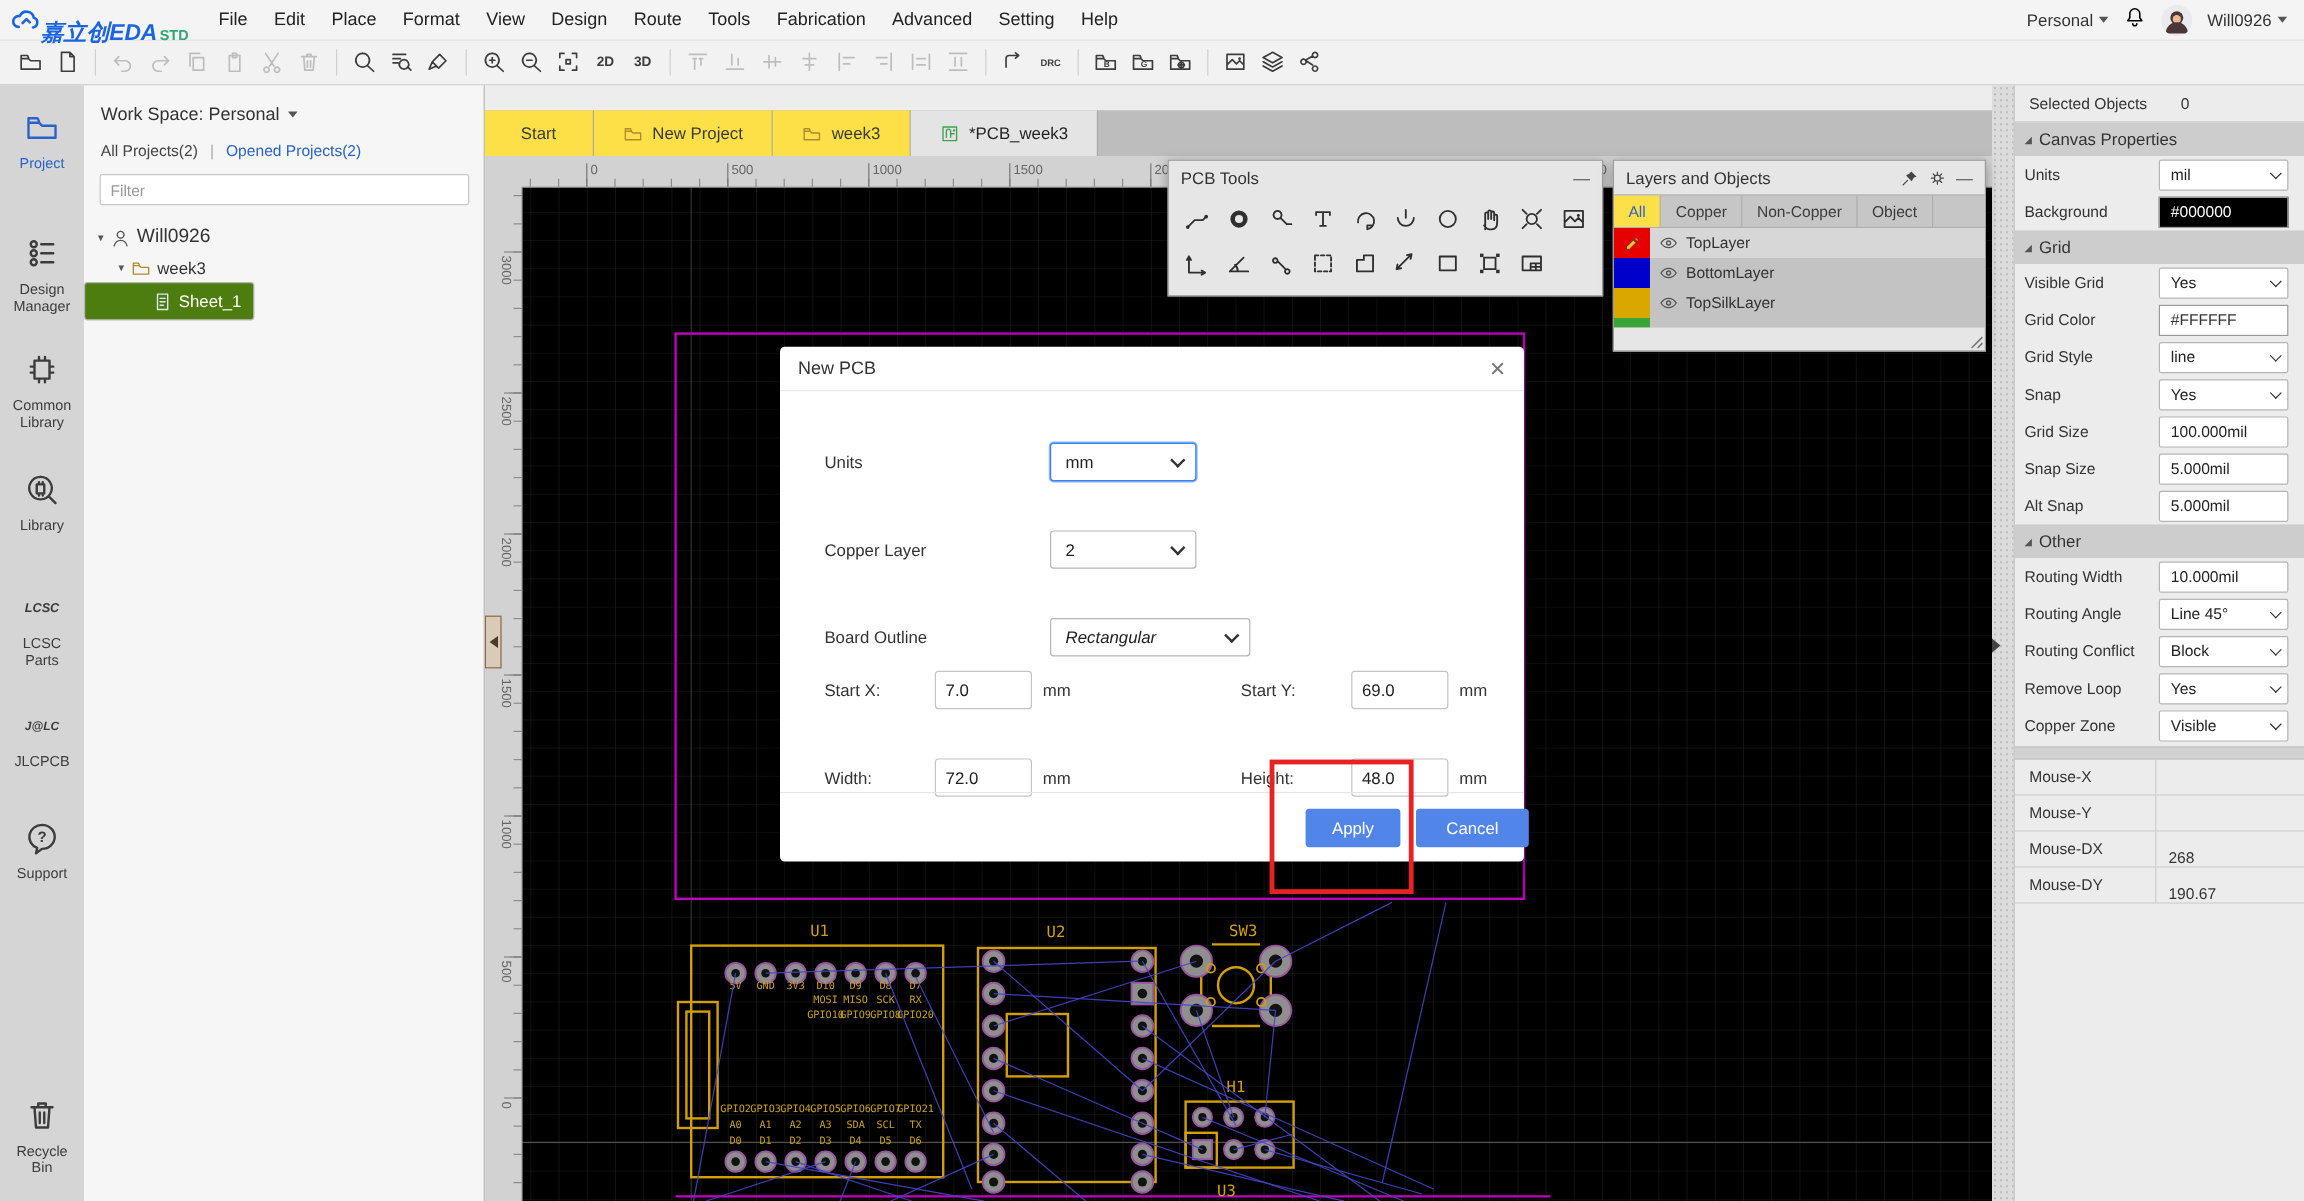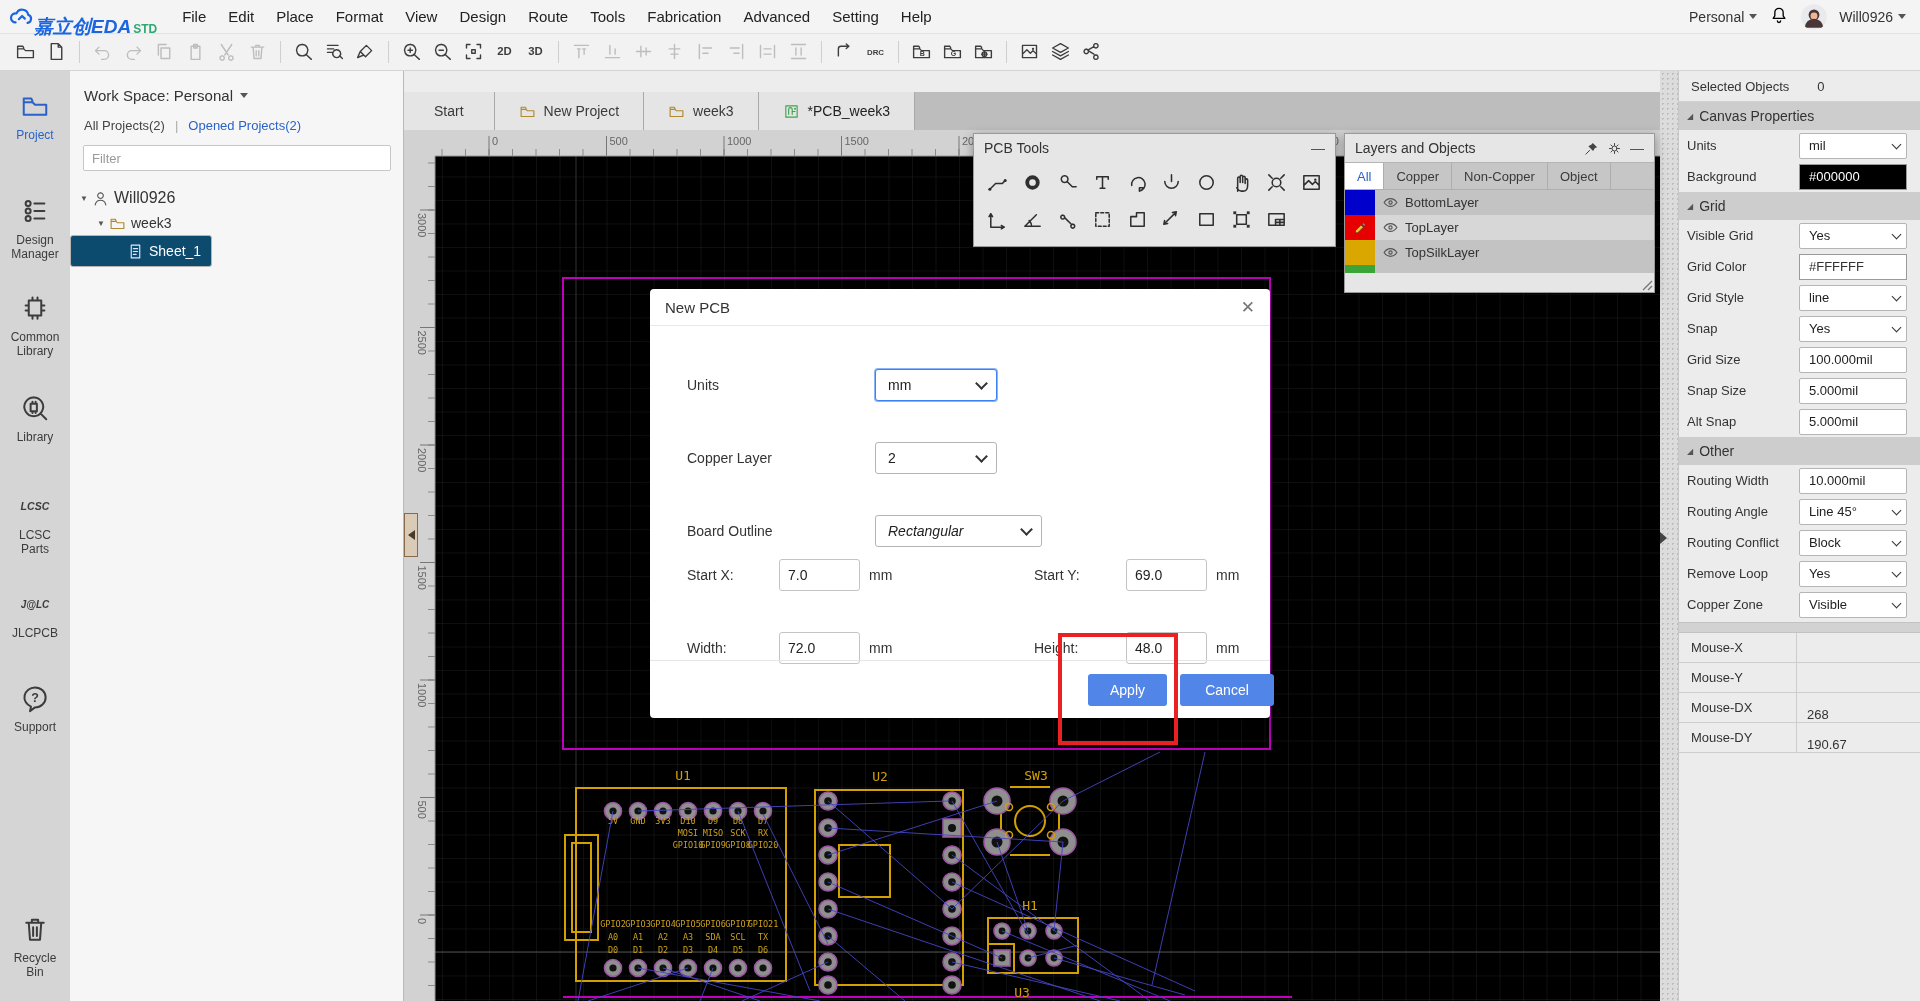--- a/index.html
+++ b/index.html
@@ -42,28 +42,28 @@
   #pf-all{color:#444;cursor:pointer;}
   #pf-sep{color:#aaa;}
   #pf-open{color:#2a62c9;cursor:pointer;}
   #filter-wrap{margin:12px 12px 0 13px;}
   #filter-input{width:100%;height:26px;box-sizing:border-box;border:1px solid #c7c7c7;border-radius:2px;background:#fff;font-size:13px;padding:0 8px;color:#333;font-family:inherit;}
   #filter-input::placeholder{color:#9a9a9a;}
   #tree{margin-top:14px;}
   .tree-row{display:flex;align-items:center;height:24px;font-size:14px;color:#333;cursor:pointer;white-space:nowrap;}
   .tree-row .tw{width:12px;font-size:8px;color:#555;text-align:center;flex:none;}
   .tree-row svg{width:17px;height:17px;margin:0 5px 0 2px;flex:none;}
-  .tree-row.sel{background:#0c4a6e;color:#fff;}
+  .tree-row.sel{background:#4d7c0f;color:#fff;}
   .tree-row.sel .tw{color:#fff;}
   .tree-row.user{font-size:16px;height:26px;}
   
   #tabstrip{position:absolute;left:404px;top:71px;width:1256px;height:59px;z-index:7;}
   #tabpad{height:21px;background:#ededed;}
   #tabs{height:38px;background:#bdbdbd;display:flex;align-items:stretch;}
-  .tab{display:flex;align-items:center;justify-content:center;gap:8px;background:#e5e5e5;border-right:1px solid #a9a9a9;
+  .tab{display:flex;align-items:center;justify-content:center;gap:8px;background:#fde047;border-right:1px solid #a9a9a9;
        font-size:14px;color:#3a3a3a;padding:0 24px;cursor:pointer;white-space:nowrap;}
   .tab svg{width:17px;height:17px;}
   .tab.active{background:#e4e4e4;color:#222;}
   
   #scene{position:absolute;left:404px;top:130px;z-index:1;}
   
   #lhandle{position:absolute;left:404px;top:513px;width:12px;height:42px;border:1px solid #8a6a4a;background:#d9cbb6;z-index:6;display:flex;align-items:center;justify-content:center;cursor:pointer;}
   .tri-l{width:0;height:0;border-top:5px solid transparent;border-bottom:5px solid transparent;border-right:7px solid #4a3a2a;}
   #rhandle{position:absolute;left:1660px;top:508px;width:9px;height:60px;z-index:25;display:flex;align-items:center;cursor:pointer;}
   .tri-r{width:0;height:0;border-top:6px solid transparent;border-bottom:6px solid transparent;border-left:7px solid #444;}
@@ -73,21 +73,21 @@
   .fp-title .sp{flex:1;}
   .fp-tbtn{color:#555;font-size:14px;margin-left:8px;cursor:pointer;display:flex;align-items:center;}
   .fp-tbtn svg{width:15px;height:15px;}
   #pcbtools{left:973px;top:133px;width:361px;height:112px;}
   #pt-grid{display:grid;grid-template-columns:repeat(10,1fr);padding:2px 6px;}
   .pt-btn{height:37px;display:flex;align-items:center;justify-content:center;color:#2f2f2f;cursor:pointer;border-radius:2px;}
   .pt-btn svg{width:23px;height:23px;}
   #layerspanel{left:1344px;top:133px;width:309px;height:158px;}
   #lp-tabs{display:flex;height:26px;background:#c6c6c6;border-top:1px solid #b5b5b5;border-bottom:1px solid #b0b0b0;}
   .lp-tab{flex:none;display:flex;align-items:center;justify-content:center;font-size:13px;color:#3a3a3a;border-right:1px solid #adadad;cursor:pointer;padding:0 12px;}
-  .lp-tab.active{background:#ffffff;color:#2a62c9;}
+  .lp-tab.active{background:#fde047;color:#2a62c9;}
   .lp-row{display:flex;align-items:stretch;height:25px;cursor:pointer;}
   .lp-sw{width:30px;flex:none;display:flex;align-items:center;justify-content:center;}
   .lp-sw svg{width:15px;height:15px;}
   .lp-eye{width:30px;flex:none;display:flex;align-items:center;justify-content:center;color:#555;}
   .lp-eye svg{width:17px;height:17px;}
   .lp-name{font-size:13px;color:#333;display:flex;align-items:center;}
   #lp-grip{position:absolute;right:1px;bottom:1px;width:12px;height:12px;cursor:nwse-resize;}
   
   #dlg{position:absolute;left:650px;top:289px;width:620px;height:429px;background:#fff;border-radius:4px;
        box-shadow:0 8px 30px rgba(0,0,0,.45);z-index:30;}
@@ -931,46 +931,46 @@
         </span>
       <span class="fp-tbtn">—</span>
     </div>
     <div id="lp-tabs">
         <div class="lp-tab active">All</div>
         <div class="lp-tab">Copper</div>
         <div class="lp-tab">Non-Copper</div>
         <div class="lp-tab">Object</div>
       </div>
     <div id="lp-rows">
-        <div class="lp-row" style="background: rgb(195, 195, 195);">
-          <span class="lp-sw" style="background:#0000cc"></span>
-          <span class="lp-eye">
-            <svg viewBox="0 0 24 24" class="ig">
-              <path d="M3 12s3.5-5.5 9-5.5S21 12 21 12s-3.5 5.5-9 5.5S3 12 3 12Z"></path>
-              <circle cx="12" cy="12" r="2.3"></circle>
-            </svg>
-          </span>
-          <span class="lp-name">BottomLayer</span>
-        </div>
         <div class="lp-row" style="background: rgb(215, 215, 215);">
           <span class="lp-sw" style="background:#e60000">
             <svg viewBox="0 0 24 24">
               <path d="M4 17l9-9 3.5 3.5-9 9H4Z" fill="#f2c230" stroke="#333" stroke-width="1"></path>
               <path d="M14.5 6.5l2-2 3.5 3.5-2 2Z" fill="#e87a6a" stroke="#333" stroke-width="1"></path>
             </svg>
           </span>
           <span class="lp-eye">
             <svg viewBox="0 0 24 24" class="ig">
               <path d="M3 12s3.5-5.5 9-5.5S21 12 21 12s-3.5 5.5-9 5.5S3 12 3 12Z"></path>
               <circle cx="12" cy="12" r="2.3"></circle>
             </svg>
           </span>
           <span class="lp-name">TopLayer</span>
         </div>
         <div class="lp-row" style="background: rgb(195, 195, 195);">
+          <span class="lp-sw" style="background:#0000cc"></span>
+          <span class="lp-eye">
+            <svg viewBox="0 0 24 24" class="ig">
+              <path d="M3 12s3.5-5.5 9-5.5S21 12 21 12s-3.5 5.5-9 5.5S3 12 3 12Z"></path>
+              <circle cx="12" cy="12" r="2.3"></circle>
+            </svg>
+          </span>
+          <span class="lp-name">BottomLayer</span>
+        </div>
+        <div class="lp-row" style="background: rgb(195, 195, 195);">
           <span class="lp-sw" style="background:#d9a700"></span>
           <span class="lp-eye">
             <svg viewBox="0 0 24 24" class="ig">
               <path d="M3 12s3.5-5.5 9-5.5S21 12 21 12s-3.5 5.5-9 5.5S3 12 3 12Z"></path>
               <circle cx="12" cy="12" r="2.3"></circle>
             </svg>
           </span>
           <span class="lp-name">TopSilkLayer</span>
         </div>
         <div class="lp-row" style="background: rgb(195, 195, 195); height: 8px; overflow: hidden;">

